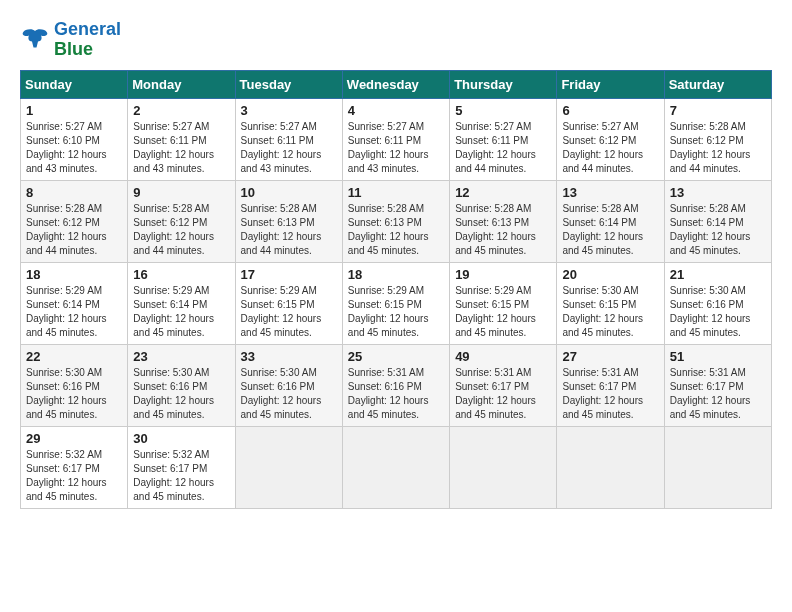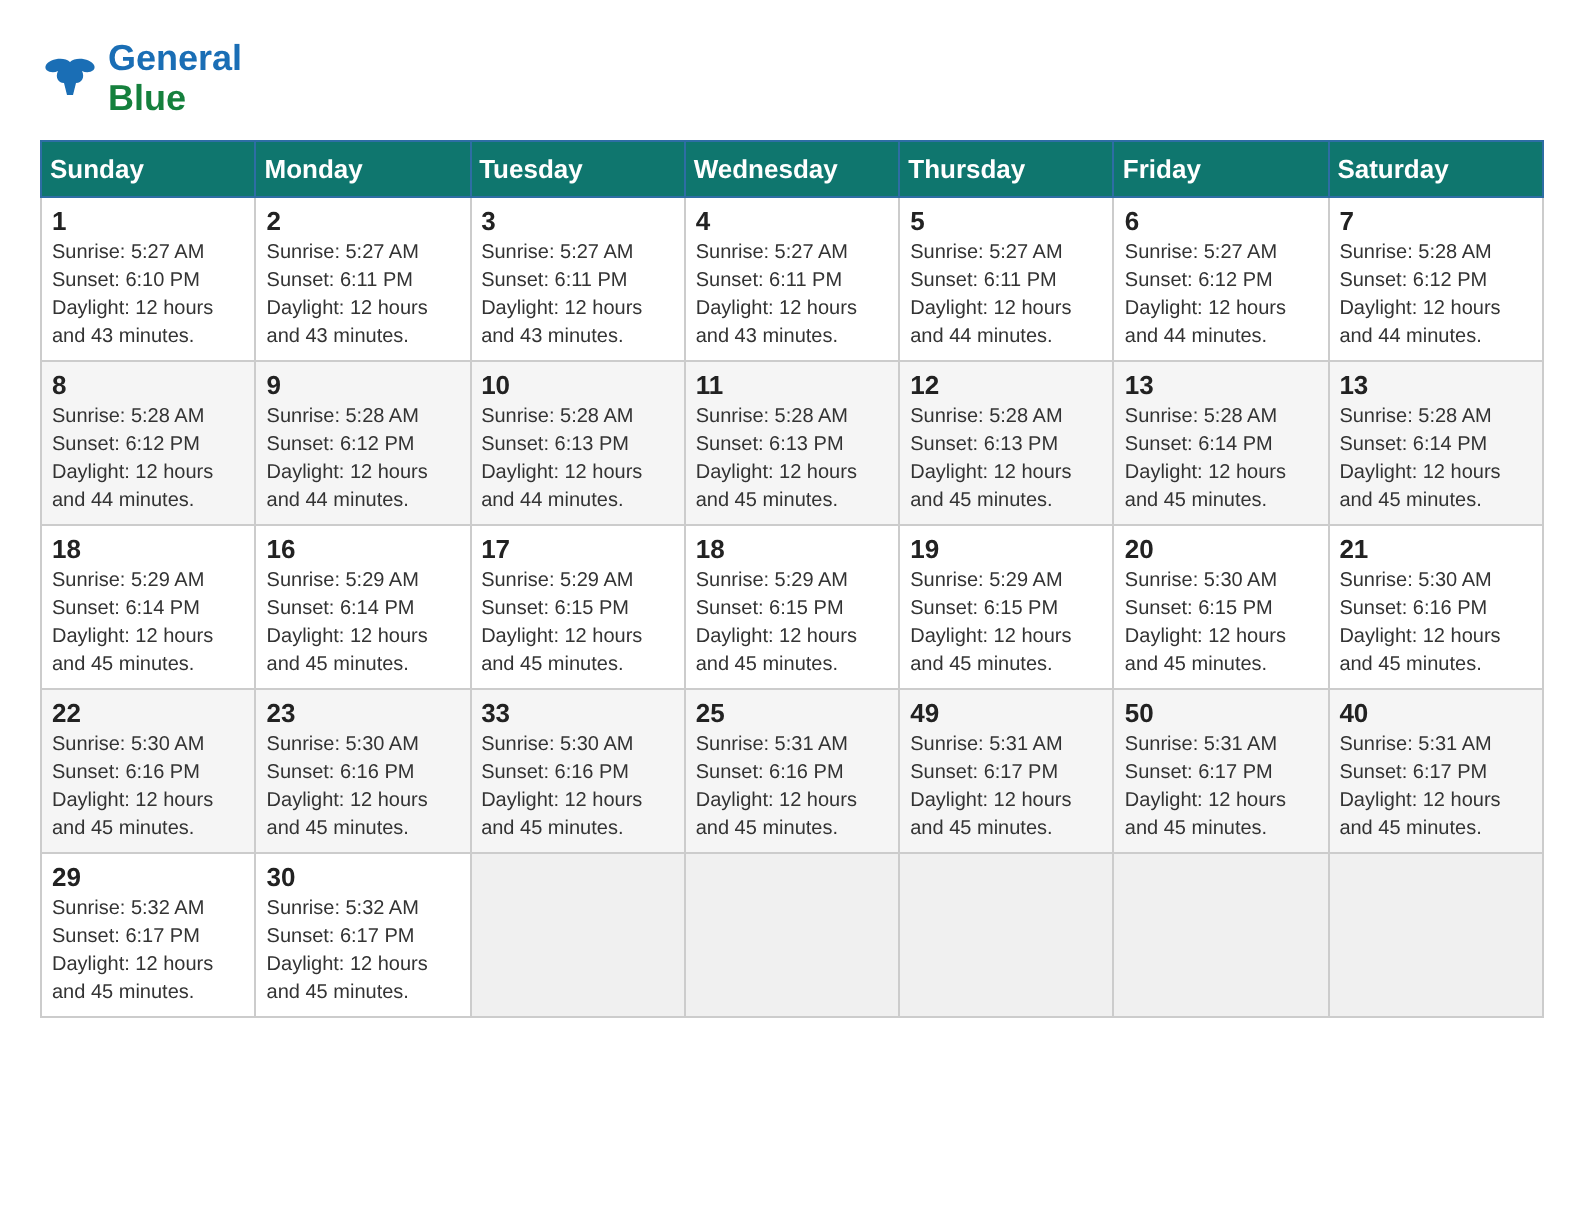--- a/index.html
+++ b/index.html
@@ -223,25 +223,25 @@
         </td>
         <td>
           <div class="day-number">25</div>
           <div class="day-info">Sunrise: 5:31 AM<br>Sunset: 6:16 PM<br>Daylight: 12 hours and 45 minutes.</div>
         </td>
         <td>
           <div class="day-number">49</div>
           <div class="day-info">Sunrise: 5:31 AM<br>Sunset: 6:17 PM<br>Daylight: 12 hours and 45 minutes.</div>
         </td>
         <td>
-          <div class="day-number">50</div>
+          <div class="day-number">27</div>
           <div class="day-info">Sunrise: 5:31 AM<br>Sunset: 6:17 PM<br>Daylight: 12 hours and 45 minutes.</div>
         </td>
         <td>
-          <div class="day-number">40</div>
+          <div class="day-number">51</div>
           <div class="day-info">Sunrise: 5:31 AM<br>Sunset: 6:17 PM<br>Daylight: 12 hours and 45 minutes.</div>
         </td>
       </tr>
       <tr>
         <td>
           <div class="day-number">29</div>
           <div class="day-info">Sunrise: 5:32 AM<br>Sunset: 6:17 PM<br>Daylight: 12 hours and 45 minutes.</div>
         </td>
         <td>
           <div class="day-number">30</div>

